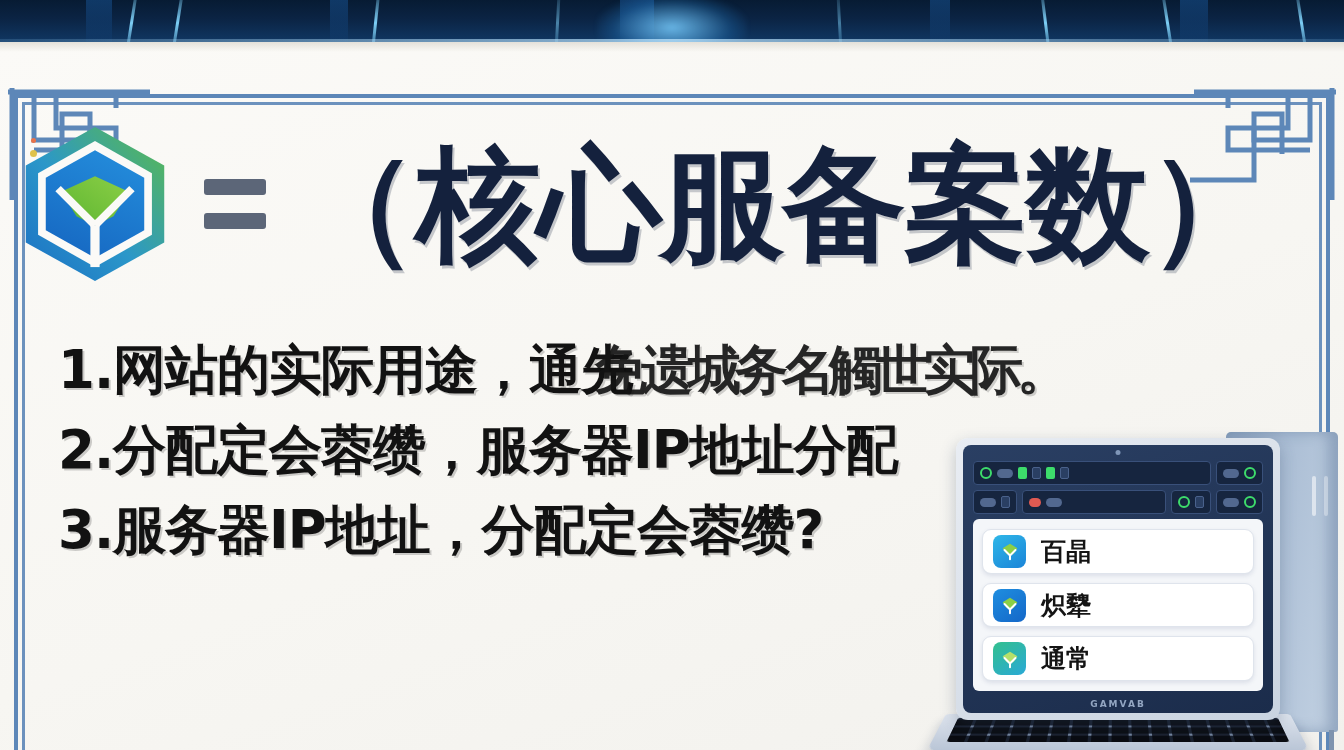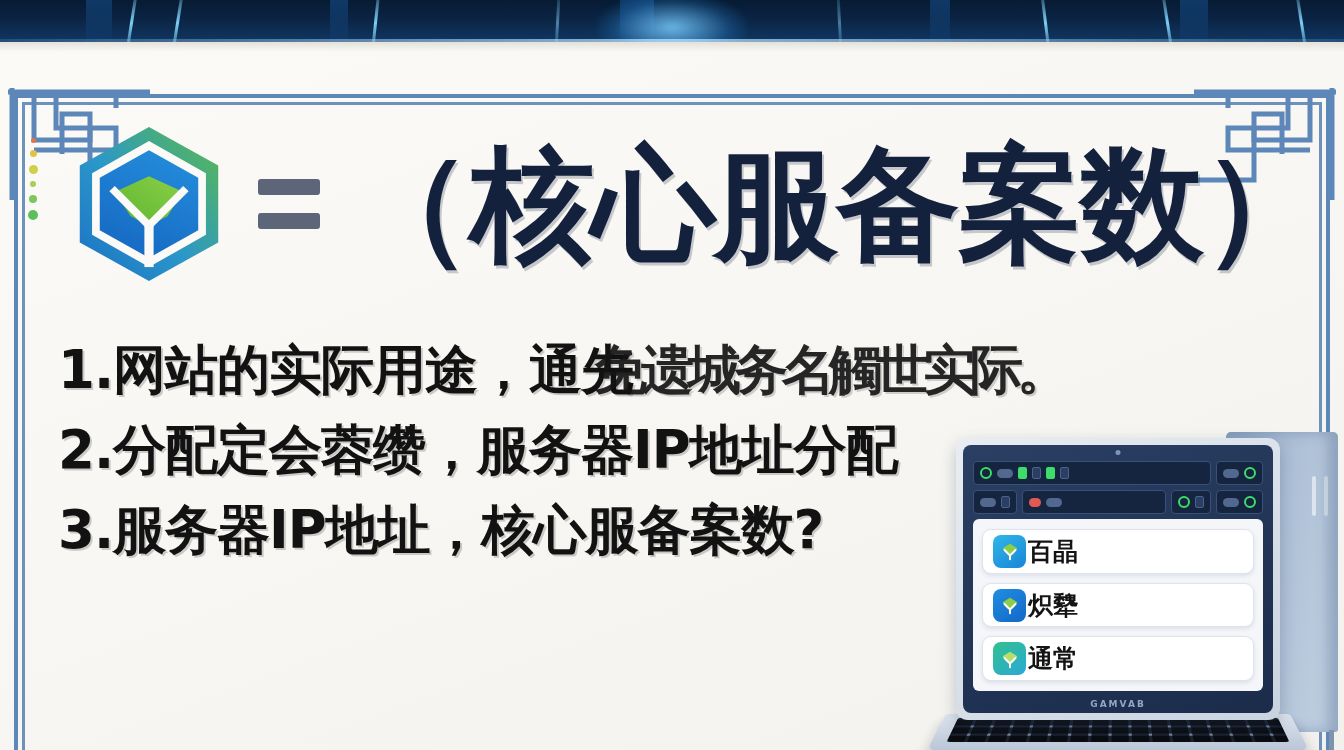--- a/index.html
+++ b/index.html
@@ -68,21 +68,21 @@
   .dots i:nth-child(1){ width:5px;height:5px;background:#e8734a; }
   .dots i:nth-child(2){ width:7px;height:7px;background:#e0c24a; }
   .dots i:nth-child(3){ width:9px;height:9px;background:#cdd14a; }
   .dots i:nth-child(4){ width:6px;height:6px;background:#a8cf52; }
   .dots i:nth-child(5){ width:8px;height:8px;background:#7dc75a; }
   .dots i:nth-child(6){ width:10px;height:10px;background:#5cbf5c; }
 
   
   .title-row{
     position:absolute; left:70px; top:78px; width:1200px; height:168px;
-    display:flex; align-items:center; gap:24px;
+    display:flex; align-items:center; gap:24px;justify-content:flex-end;
   }
   .logo{ width:158px; height:160px; flex:none; }
   .equals{
     flex:none; width:62px; height:70px; margin:0 4px 0 6px;
     display:flex; flex-direction:column; justify-content:center; gap:18px;
   }
   .equals span{ display:block; height:16px; background:#5c6678; border-radius:3px; }
   .title-text{
     font-size:124px; line-height:1; font-weight:900; color:#14213d;
     letter-spacing:-2px; white-space:nowrap;
@@ -154,21 +154,21 @@
   .chip.d{ background:#2a3f63; border:1px solid #4a628c; }
   .pill{ width:16px;height:9px;border-radius:5px;background:#52688f; }
   .dotg{ width:12px;height:12px;border-radius:50%;border:2px solid #3ddc6b; }
   .dotr{ width:12px;height:9px;border-radius:5px;background:#e05a52; }
   .screen{
     background:#f4f6f9; border-radius:6px; padding:10px 9px;
     height:calc(100% - 58px); display:flex; flex-direction:column; gap:9px;
   }
   .srow{
     flex:1; background:#fff; border:1px solid #dfe4ec; border-radius:9px;
-    display:flex; align-items:center; gap:2px; padding:0 10px;
+    display:flex; align-items:center; gap:15px; padding:0 10px;
     box-shadow:0 2px 4px rgba(60,80,120,.13);
   }
   .sicon{
     width:33px; height:33px; flex:none; border-radius:8px;
     display:flex; align-items:center; justify-content:center;
   }
   .sicon.a{ background:linear-gradient(145deg,#2fb7e8,#1a84d8); }
   .sicon.b{ background:linear-gradient(145deg,#1f8ee0,#1467c8); }
   .sicon.c{ background:linear-gradient(145deg,#33c08e,#2aa9d6); }
   .slabel{ font-size:25px; font-weight:900; color:#141414; letter-spacing:0; }
@@ -289,21 +289,21 @@
         <span class="num">1.</span><span>网站的实际用途，通先</span>
         <span class="ghost">免遗城务名觸世实际。</span>
       </div>
 
       <div class="line">
         <span class="num">2.</span><span>分配定会蓉缵，服务器IP地址分配</span>
       </div>
 
 
       <div class="line">
-        <span class="num">3.</span><span>服务器IP地址，核心服备案数?</span>
+        <span class="num">3.</span><span>服务器IP地址，分配定会蓉缵?</span>
       </div>
 
     </div>
 
     <div class="device">
 
       <div class="tower">
         <i></i>
         <div class="legs"></div>
       </div>

